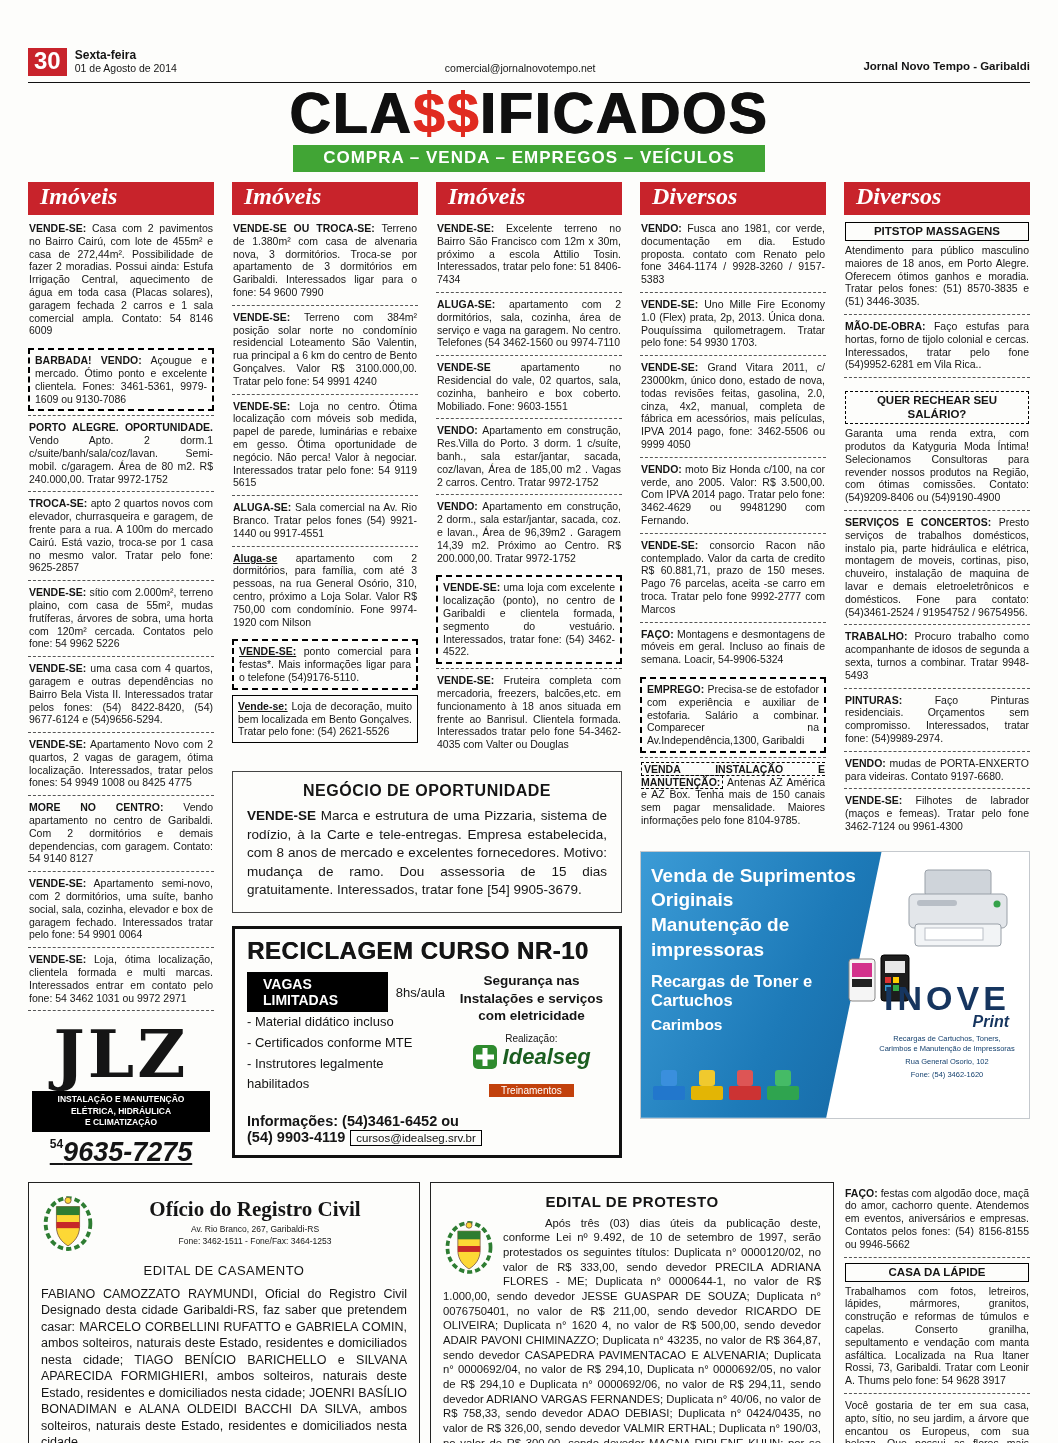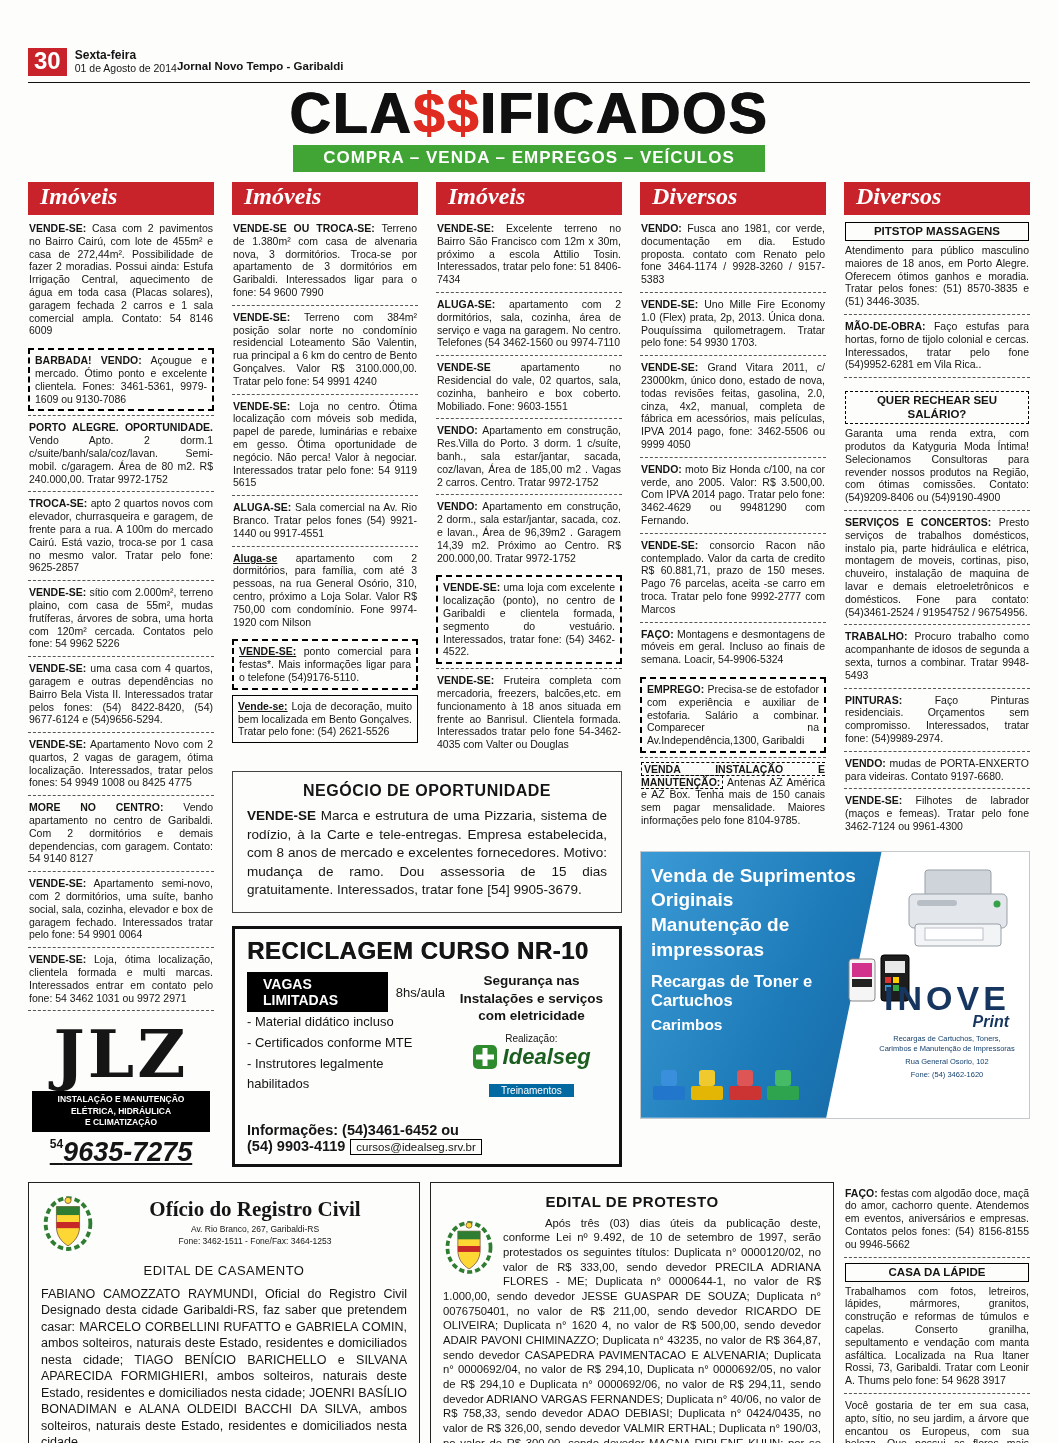--- a/index.html
+++ b/index.html
@@ -67,23 +67,23 @@
   .curso-left { width:55%; }
   .badge-row { display:flex; align-items:center; gap:8px; }
   .badge { background:#000; color:#fff; font-weight:bold; font-size:14px; padding:4px 16px; }
   .hours { font-size:13px; }
   .bullets { font-size:13px; line-height:1.6; }
   .curso-right { width:42%; text-align:center; }
   .safety { font-weight:bold; font-size:13.5px; line-height:1.3; }
   .realiza { font-size:10px; margin-top:8px; }
   .ideal-name { color:#1b5e20; font-weight:bold; font-style:italic; font-size:22px;
                 vertical-align:middle; }
-  .ideal-sub { background:#0369a1; color:#fff; font-size:10px; padding:1px 12px;
+  .ideal-sub { background:#c2410c; color:#fff; font-size:10px; padding:1px 12px;
                display:inline-block; margin-top:14px; }
-  .curso-info { font-weight:bold; font-size:14.5px; margin-top:24px; }
+  .curso-info { font-weight:bold; font-size:14.5px; margin-top:15px; }
   .curso-info2 { font-weight:bold; font-size:14.5px; }
   .mailbox { border:1px solid #000; font-weight:normal; font-size:11.5px;
              padding:1px 5px; margin-left:5px; }
 
   
   .inove { margin-top:12px; position:relative; height:268px; background:#fff;
            border:1px solid #c5c9ce; overflow:hidden; }
   .inove-blue { position:absolute; inset:0 auto 0 0; width:62%;
                 background:linear-gradient(115deg,#3b9bd6 0%, #1d7ab8 60%, #1668a4 100%);
                 clip-path:polygon(0 0, 100% 0, 77% 100%, 0 100%); }
@@ -124,20 +124,21 @@
 
 <div class="page">
 
   <header>
     <div class="mast-row">
       <div class="pagenum">30</div>
       <div class="daydate">
         <div class="day">Sexta-feira</div>
         <div class="date">01 de Agosto de 2014</div>
       </div>
+      <div class="mast-email">comercial@jornalnovotempo.net</div>
       <div class="mast-paper">Jornal Novo Tempo - Garibaldi</div>
     </div>
     <div class="rule"></div>
     <h1 class="bigtitle"><span>CLA</span><span class="dollars">$$</span><span>IFICADOS</span></h1>
     <div class="greenbar">COMPRA – VENDA – EMPREGOS – VEÍCULOS</div>
   </header>
 
   <main class="cols">
 
     <section class="col">

